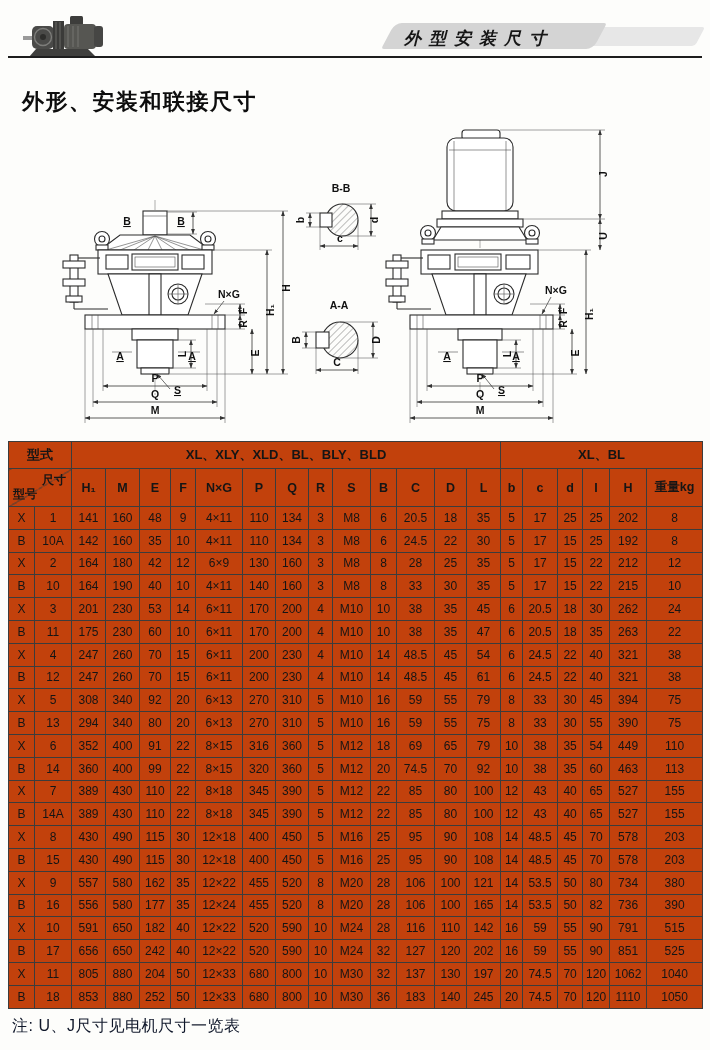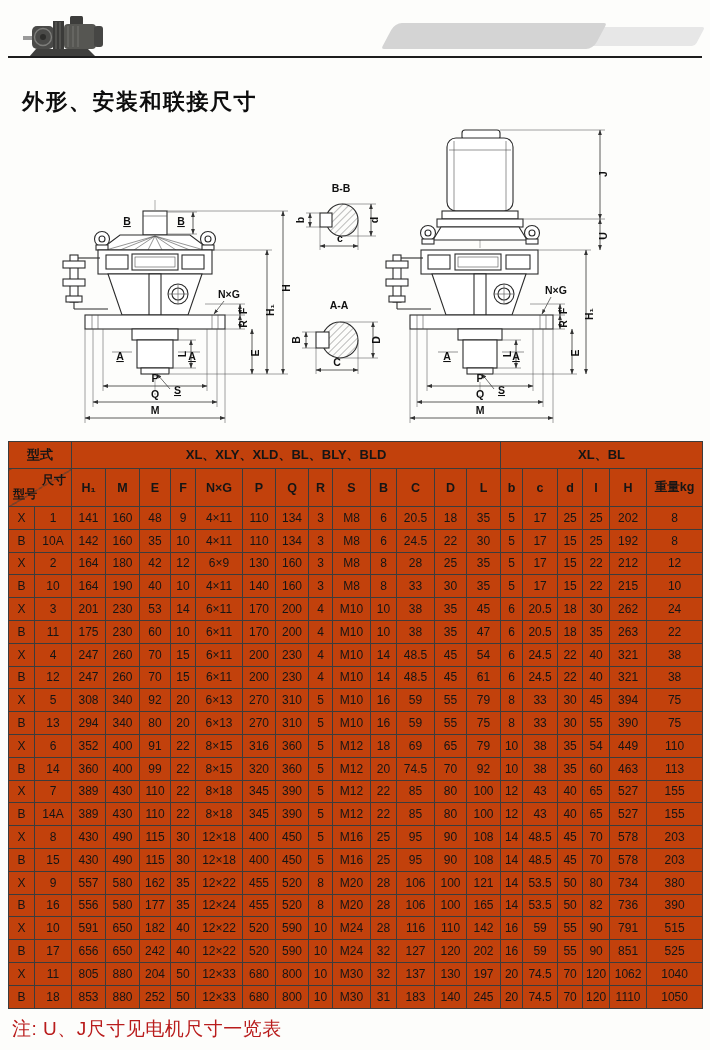--- a/index.html
+++ b/index.html
@@ -37,21 +37,21 @@
   .dim-table th,.dim-table td{border:1px solid #3c3c3c;text-align:center;vertical-align:middle;
              padding:0;font-size:12px;color:#151515;overflow:hidden;white-space:nowrap;}
   .dim-table thead tr.grp th{height:26px;font-size:13px;font-weight:600;}
   .dim-table thead tr.cols th{height:37px;font-size:12.5px;font-weight:600;}
   .dim-table tbody td{height:21.8px;font-weight:500;}
   th.corner{position:relative;background:
      linear-gradient(to bottom right,transparent 49.4%,#3c3c3c 49.4%,#3c3c3c 50.6%,transparent 50.6%);}
   th.corner .c-top{position:absolute;top:3px;right:5px;font-size:12px;font-weight:600;font-family:Liberation Mono, monospace;}
   th.corner .c-bot{position:absolute;bottom:3px;left:4px;font-size:12px;font-weight:600;text-align:right;}
 
-  .footnote{position:absolute;top:1016px;left:12px;font-size:19px;color:#b91c1c;letter-spacing:0.5px;}
+  .footnote{position:absolute;top:1016px;left:12px;font-size:16px;color:#0f172a;letter-spacing:0.5px;}
 </style>
 </head>
 <body>
 
 <div class="page">
 
   <svg class="photo" width="90" height="50" viewBox="0 0 90 50">
     <rect x="1" y="24" width="11" height="4" fill="#9a9a9a"></rect>
     <rect x="10" y="14" width="22" height="23" rx="5" fill="#4a4a48"></rect>
     <circle cx="21" cy="25" r="8.5" fill="none" stroke="#7d7d7a" stroke-width="1.4"></circle>
@@ -63,20 +63,21 @@
     <rect x="42" y="12" width="32" height="25" rx="4" fill="#565652"></rect>
     <line x1="46" y1="14" x2="46" y2="35" stroke="#757571" stroke-width="1"></line>
     <line x1="51" y1="14" x2="51" y2="35" stroke="#757571" stroke-width="1"></line>
     <line x1="56" y1="14" x2="56" y2="35" stroke="#757571" stroke-width="1"></line>
     <rect x="72" y="14" width="9" height="21" rx="3" fill="#464644"></rect>
     <polygon points="14,37 66,37 74,45 7,45" fill="#3f3f3d"></polygon>
   </svg>
 
   <div class="ribbon-tail"></div>
   <div class="ribbon-main"></div>
+  <div class="ribbon-text">外型安装尺寸</div>
   <div class="top-rule"></div>
 
   <h1 class="main-heading">外形、安装和联接尺寸</h1>
 
   <svg class="drawing" width="710" height="333" viewBox="0 0 710 333">
     <defs>
       <marker id="arw" viewBox="0 0 10 10" refX="9" refY="5" markerWidth="7.5" markerHeight="7.5" orient="auto-start-reverse">
         <path d="M0,1.6 L9.5,5 L0,8.4 z" fill="#333"></path>
       </marker>
       <pattern id="hatch" width="5" height="5" patternUnits="userSpaceOnUse" patternTransform="rotate(45)">
@@ -871,21 +872,21 @@
           <td>18</td>
           <td>853</td>
           <td>880</td>
           <td>252</td>
           <td>50</td>
           <td>12×33</td>
           <td>680</td>
           <td>800</td>
           <td>10</td>
           <td>M30</td>
-          <td>31</td>
+          <td>36</td>
           <td>183</td>
           <td>140</td>
           <td>245</td>
           <td>20</td>
           <td>74.5</td>
           <td>70</td>
           <td>120</td>
           <td>1110</td>
           <td>1050</td>
         </tr>

